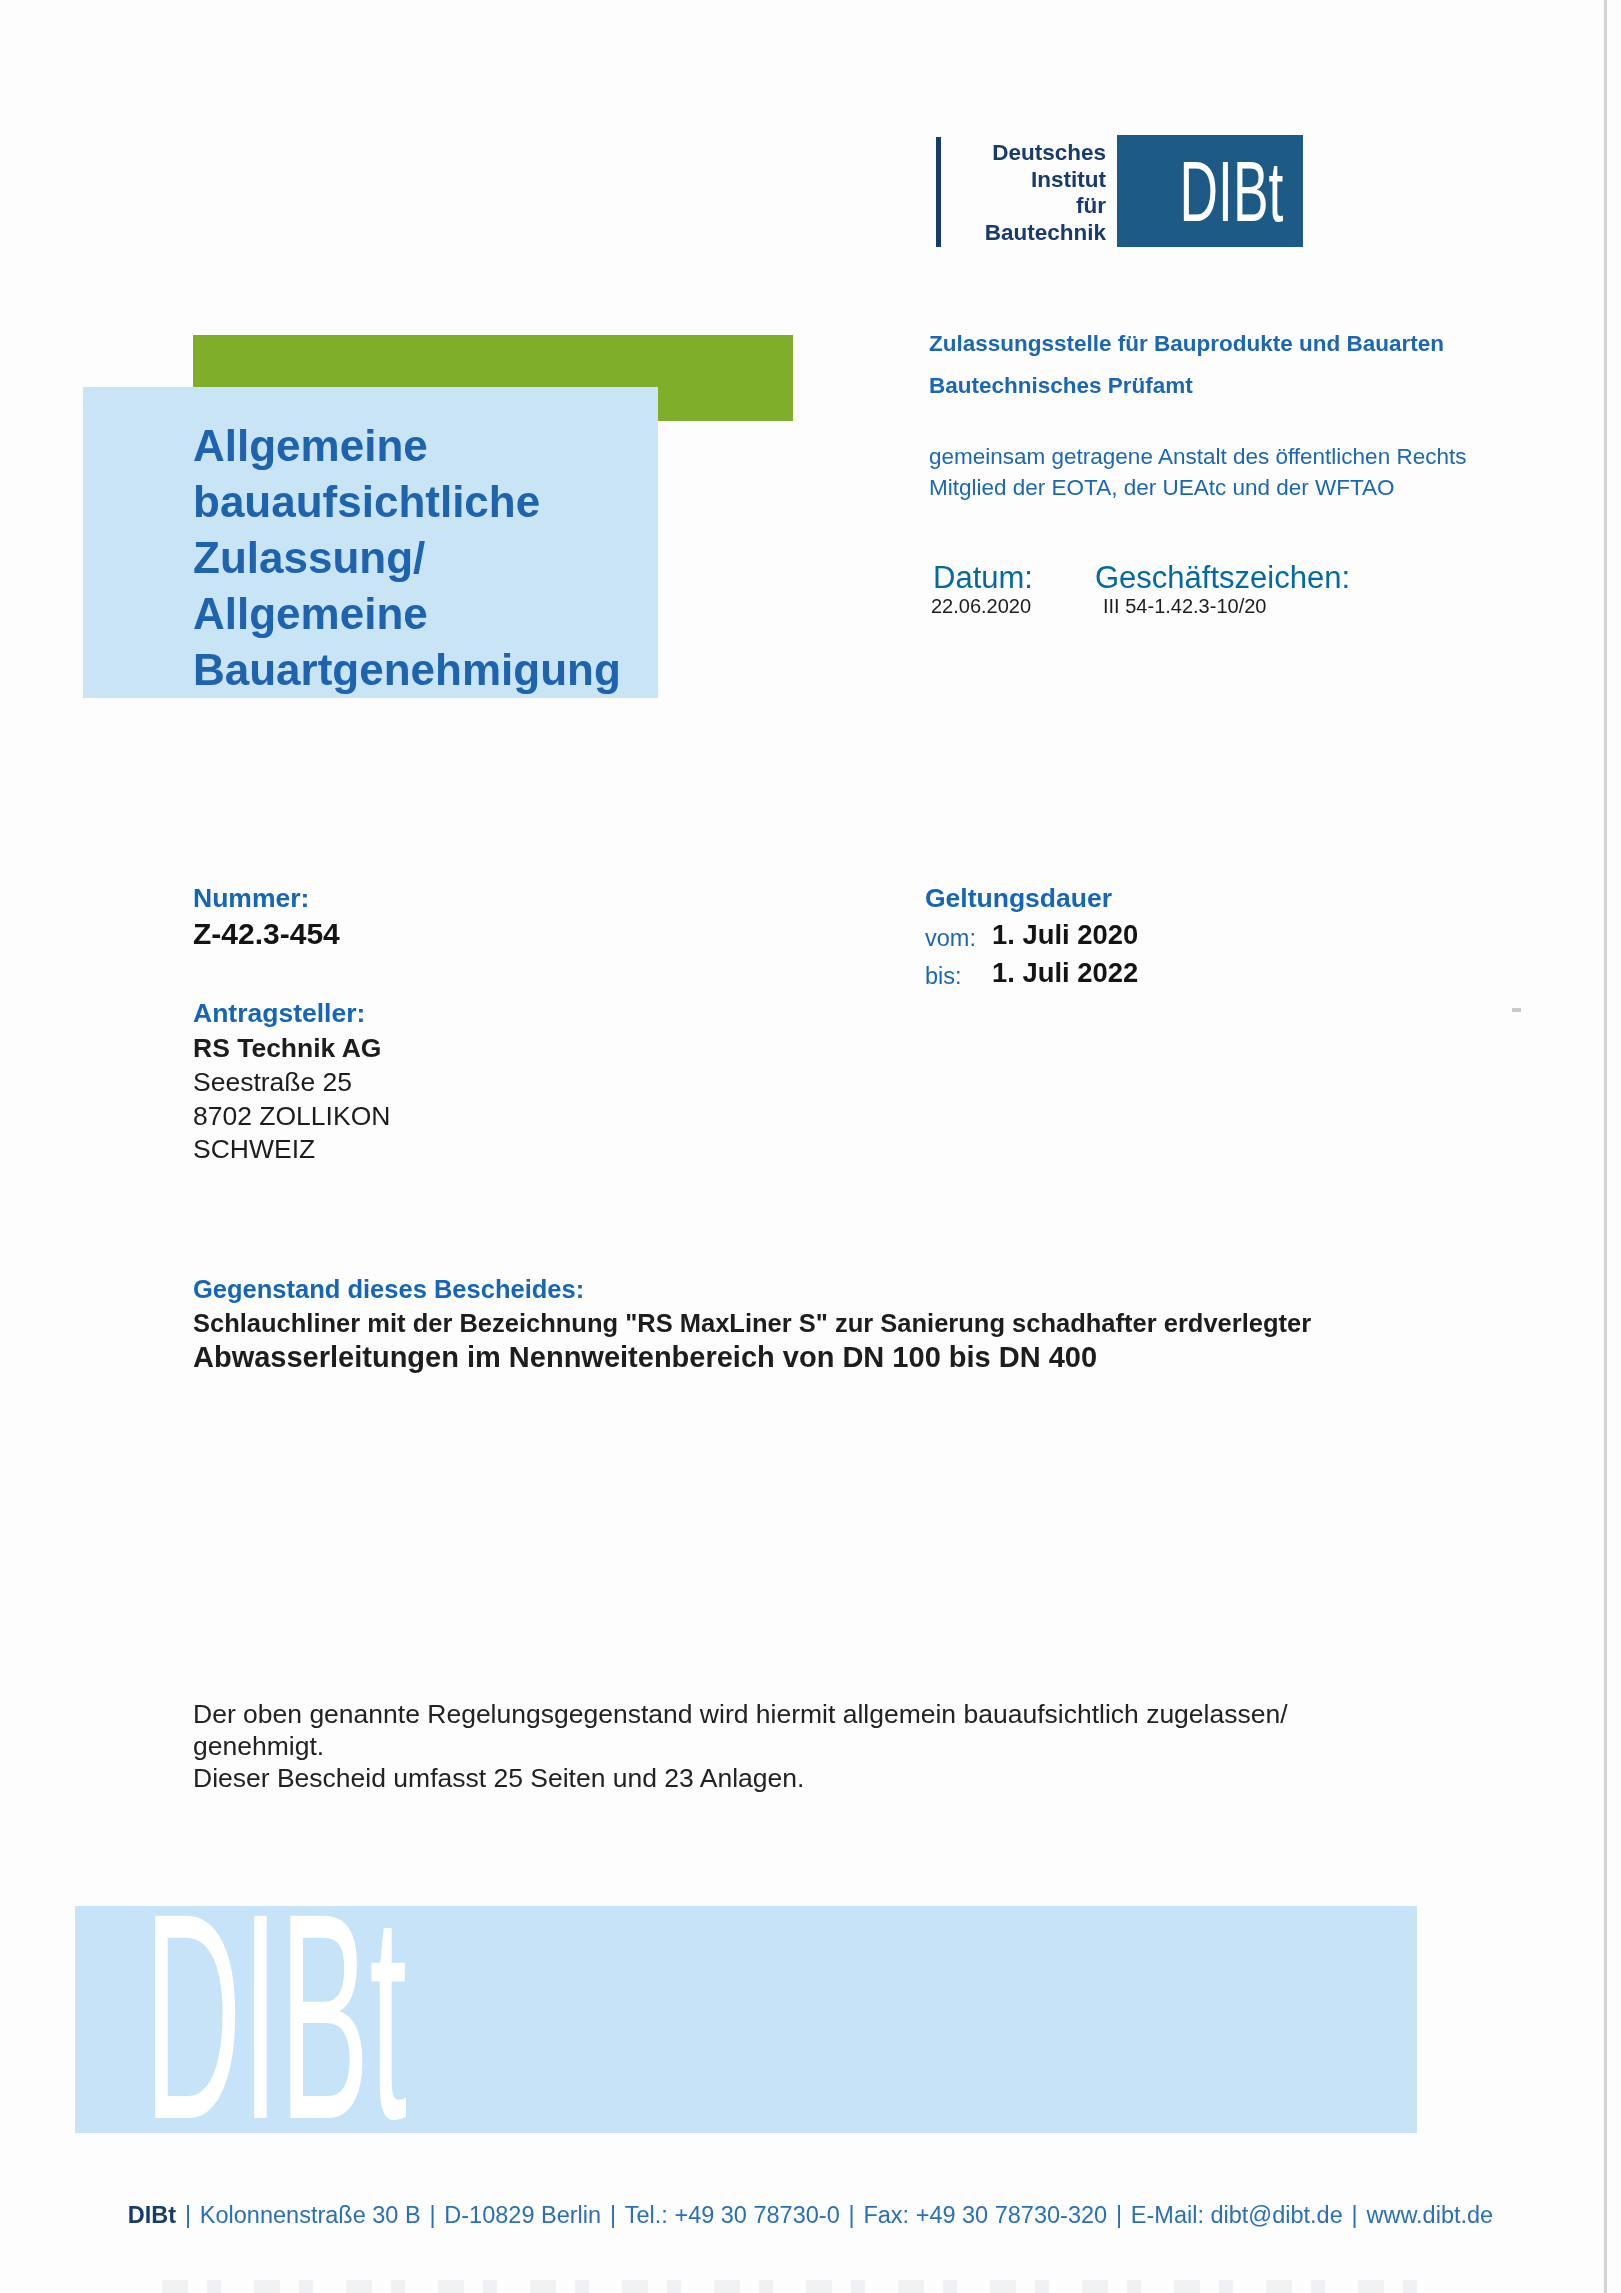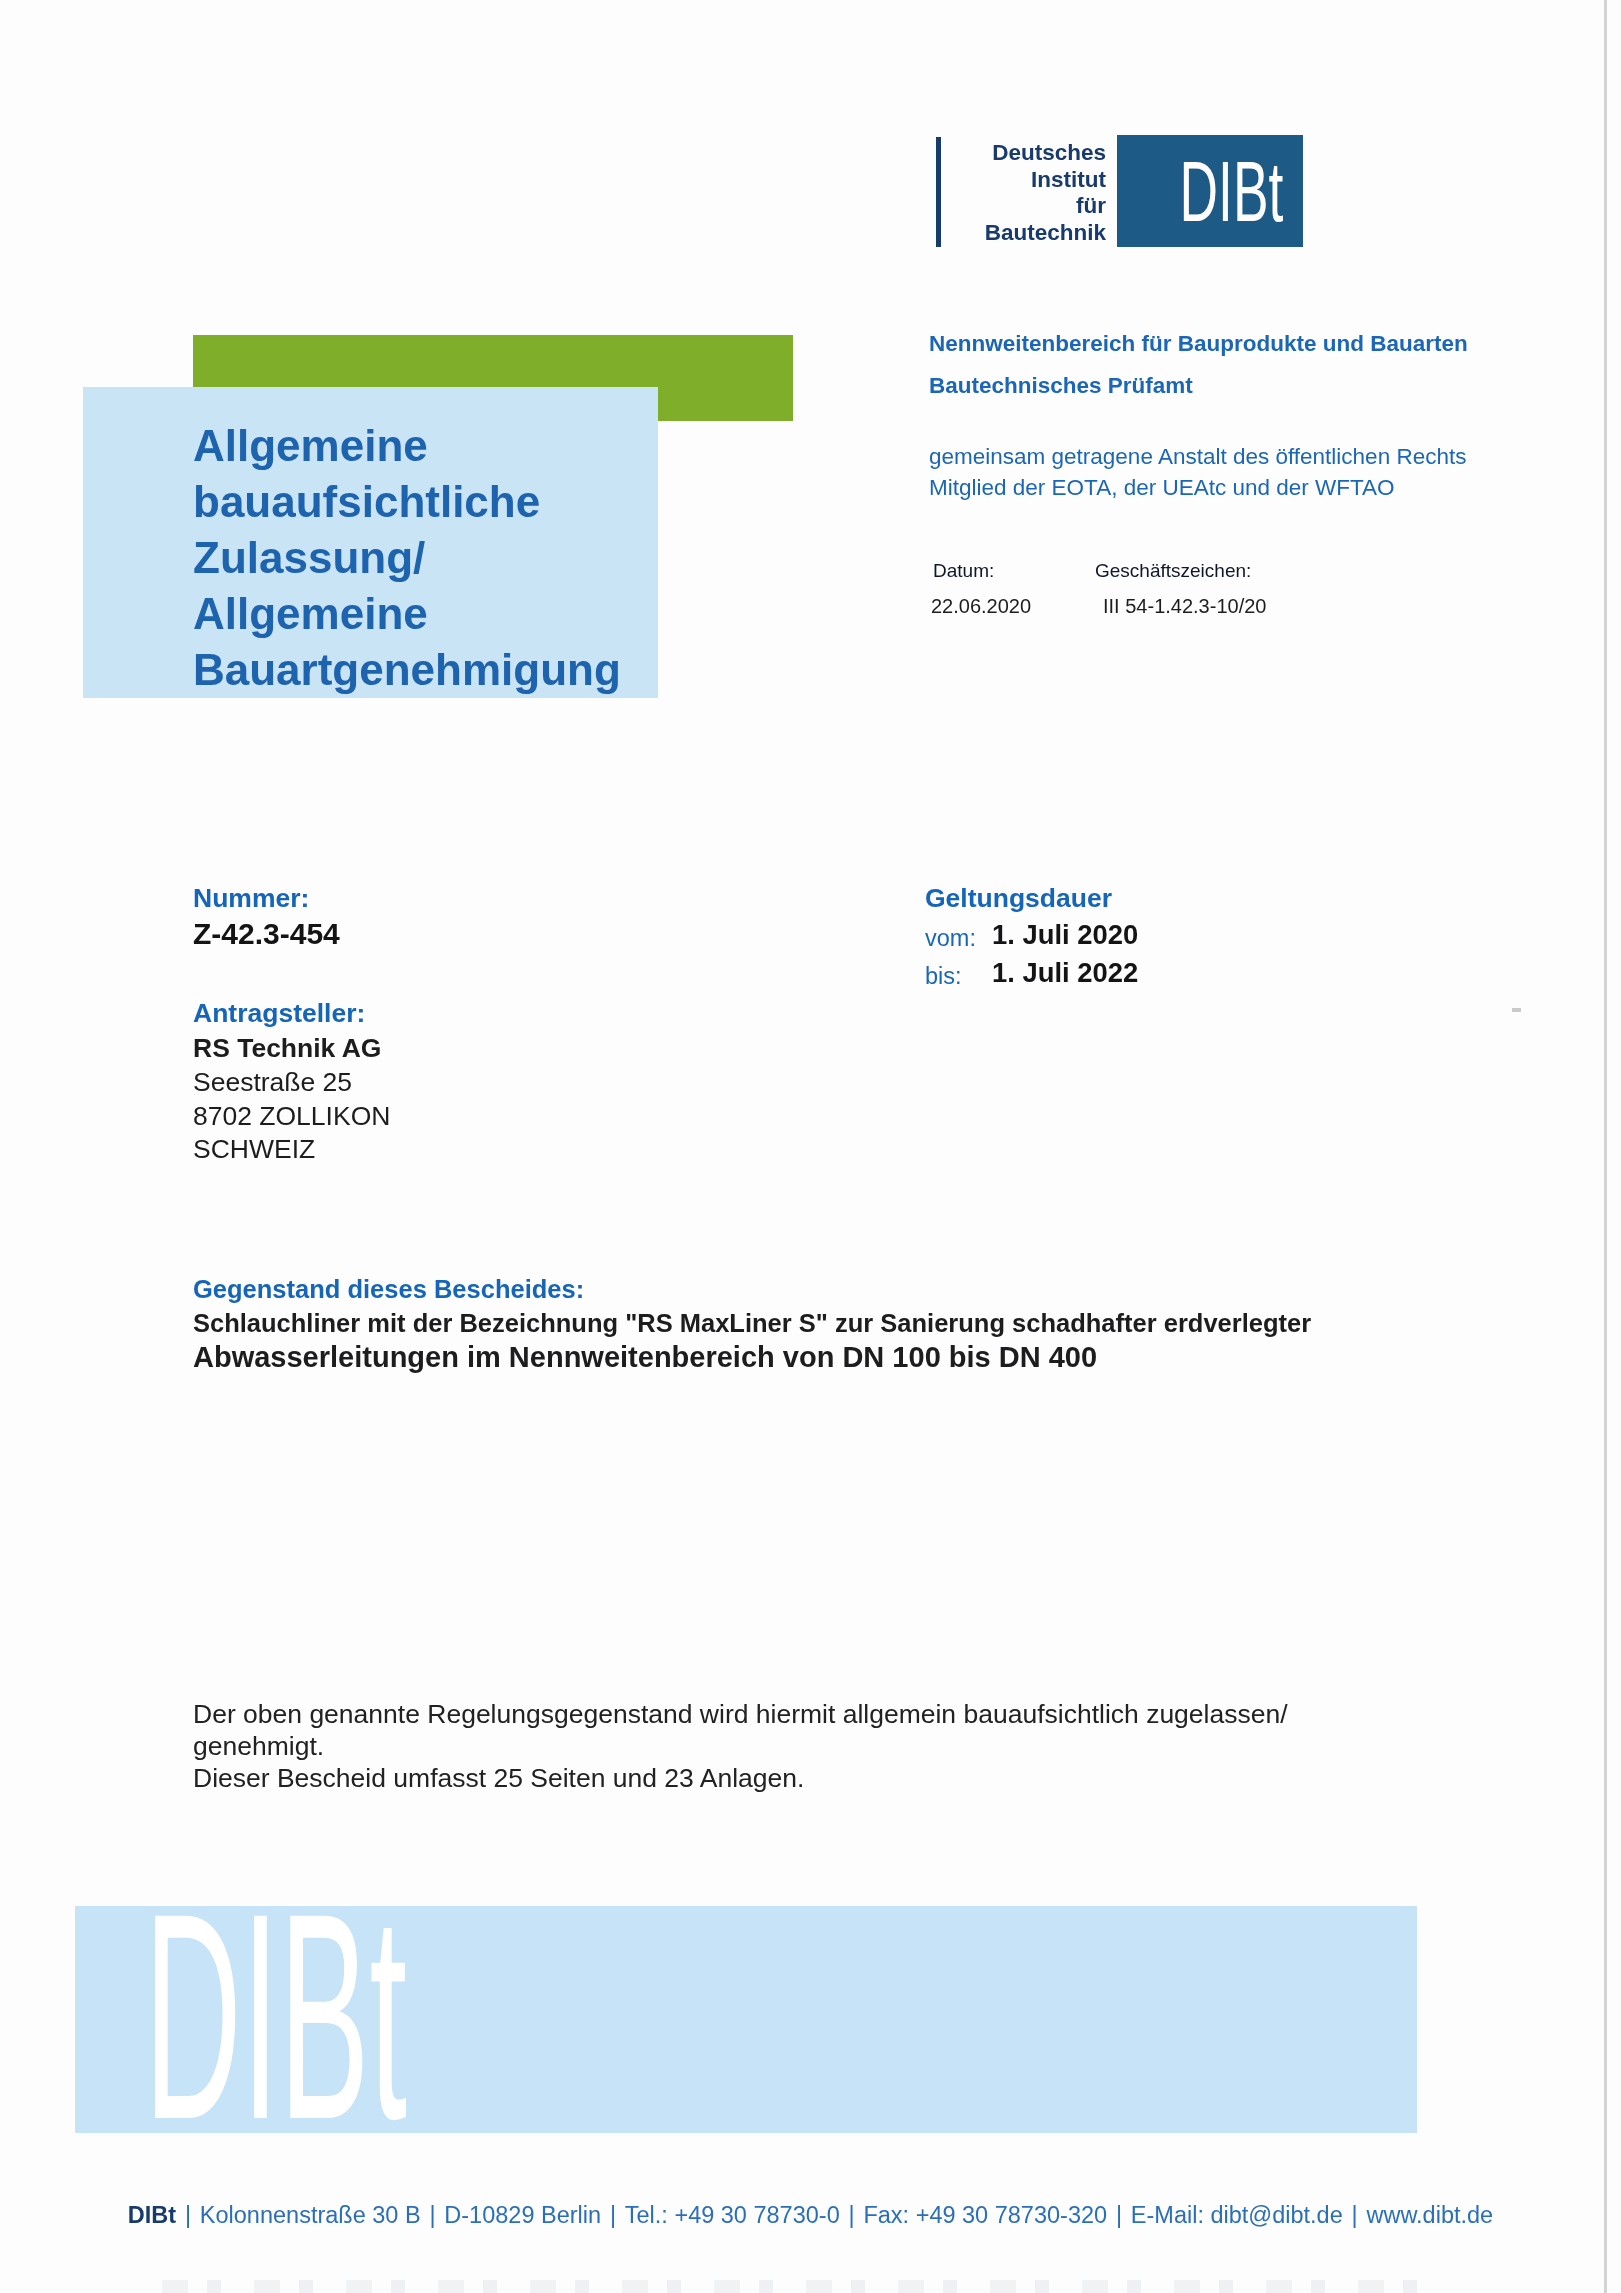--- a/index.html
+++ b/index.html
@@ -21,21 +21,21 @@
   .logo-mark{position:absolute;right:19.6px;top:2px;color:#ffffff;
              font-size:86px;line-height:108px;font-weight:400;
              transform:scaleX(0.62);transform-origin:100% 50%;}
 
   
   .auth{left:929px;width:627px;font-size:22.5px;color:#1b67b5;line-height:25.5px;}
   .auth.b{font-weight:bold;}
   .a1{top:331px;} .a2{top:373px;} .a3{top:415px;} .a4{top:444px;} .a5{top:475px;}
 
   
-  .meta-label{font-size:19px;color:#0f172a;}
+  .meta-label{font-size:31px;color:#0369a1;}
   .meta-value{font-size:20px;color:#1d1d1f;}
   .dat-l{left:933px;top:560px;} .dat-v{left:931px;top:595px;}
   .gz-l{left:1095px;top:560px;} .gz-v{left:1103px;top:595px;}
 
   
   .green-bar{left:193px;top:335px;width:600px;height:86px;background:#7fae2a;}
   .blue-panel{left:83px;top:387px;width:575px;height:311px;background:#c9e4f5;}
   .doc-title{left:193px;top:418px;width:461px;
              font-size:44px;font-weight:bold;line-height:56px;color:#1e63ae;}
 
@@ -96,21 +96,21 @@
   <div class="abs logo-org">
     <div>Deutsches</div>
     <div>Institut</div>
     <div>für</div>
     <div>Bautechnik</div>
   </div>
   <div class="abs logo-box">
     <span class="logo-mark">DIBt</span>
   </div>
 
-  <div class="abs auth b a1">Nennweitenbereich für Bauprodukte und Bauarten</div>
+  <div class="abs auth b a1">Zulassungsstelle für Bauprodukte und Bauarten</div>
   <div class="abs auth b a2">Bautechnisches Prüfamt</div>
   <div class="abs auth a4">gemeinsam getragene Anstalt des öffentlichen Rechts</div>
   <div class="abs auth a5">Mitglied der EOTA, der UEAtc und der WFTAO</div>
 
   <div class="abs meta-label dat-l">Datum:</div>
   <div class="abs meta-value dat-v">22.06.2020</div>
   <div class="abs meta-label gz-l">Geschäftszeichen:</div>
   <div class="abs meta-value gz-v">III 54-1.42.3-10/20</div>
 
   <div class="abs green-bar"></div>

